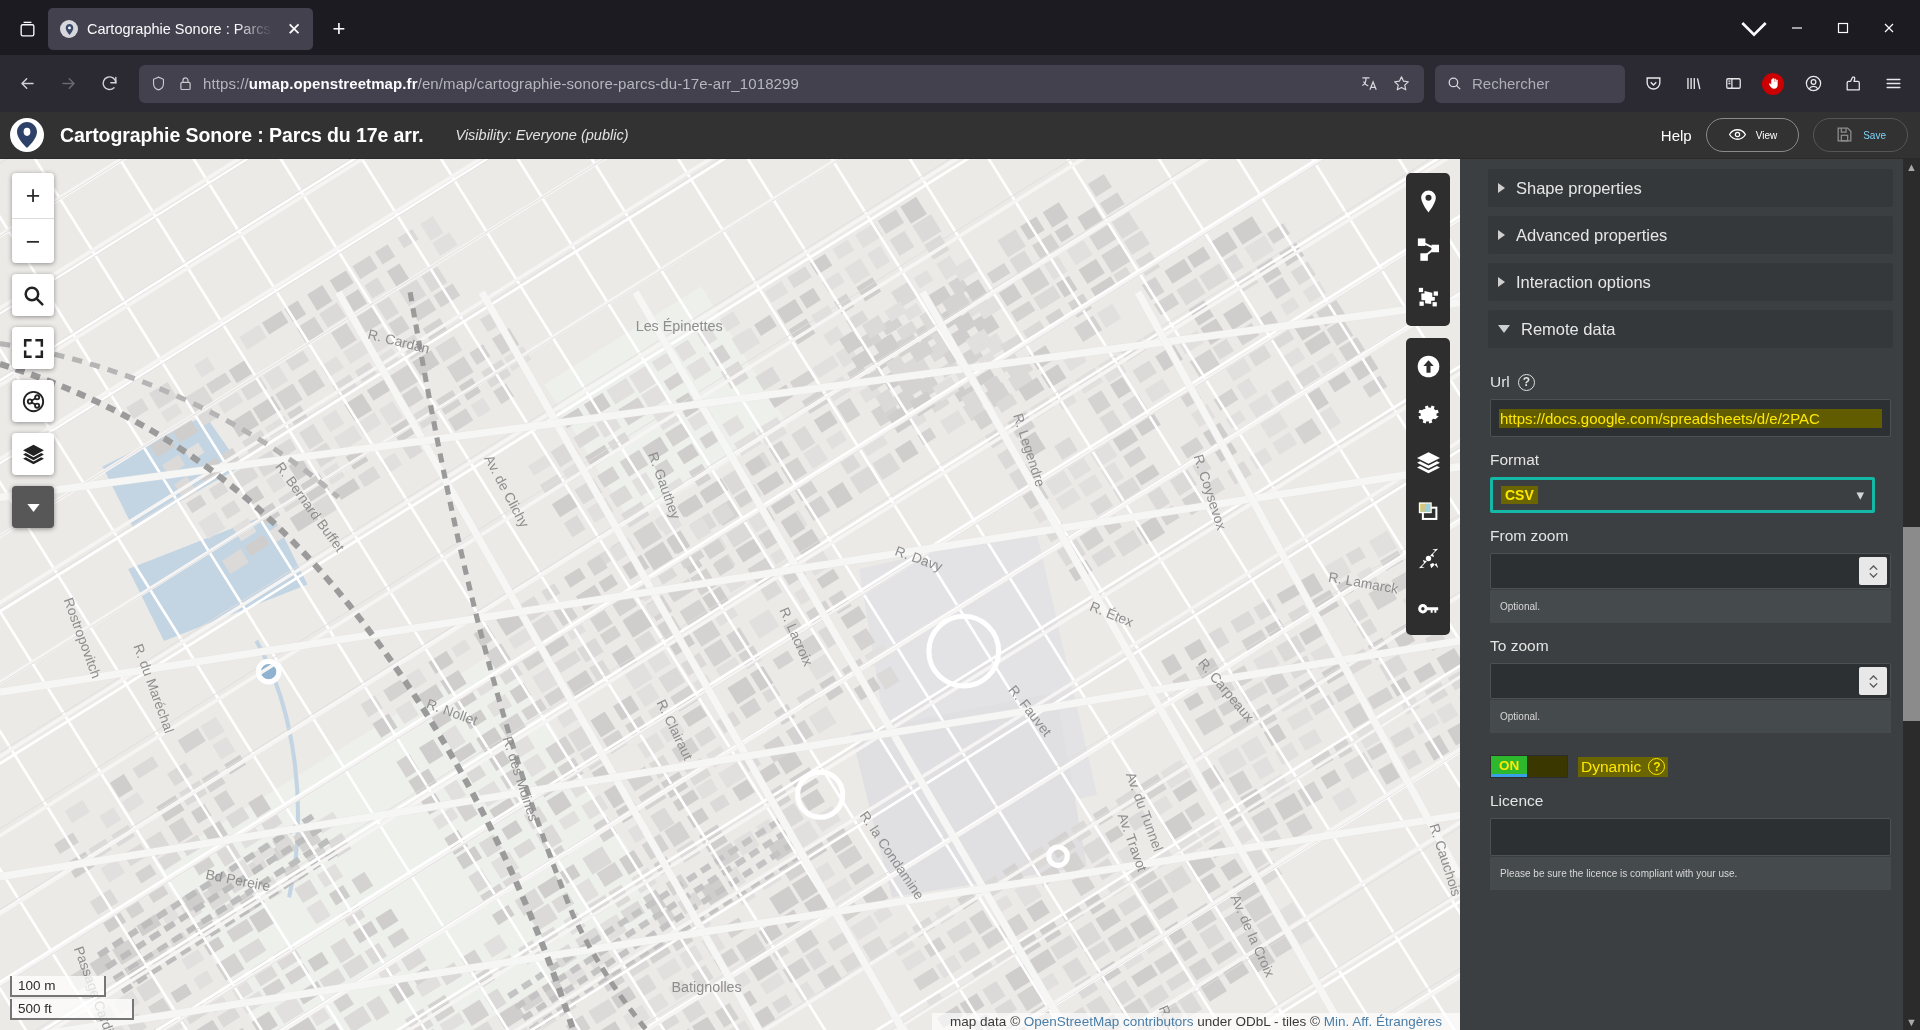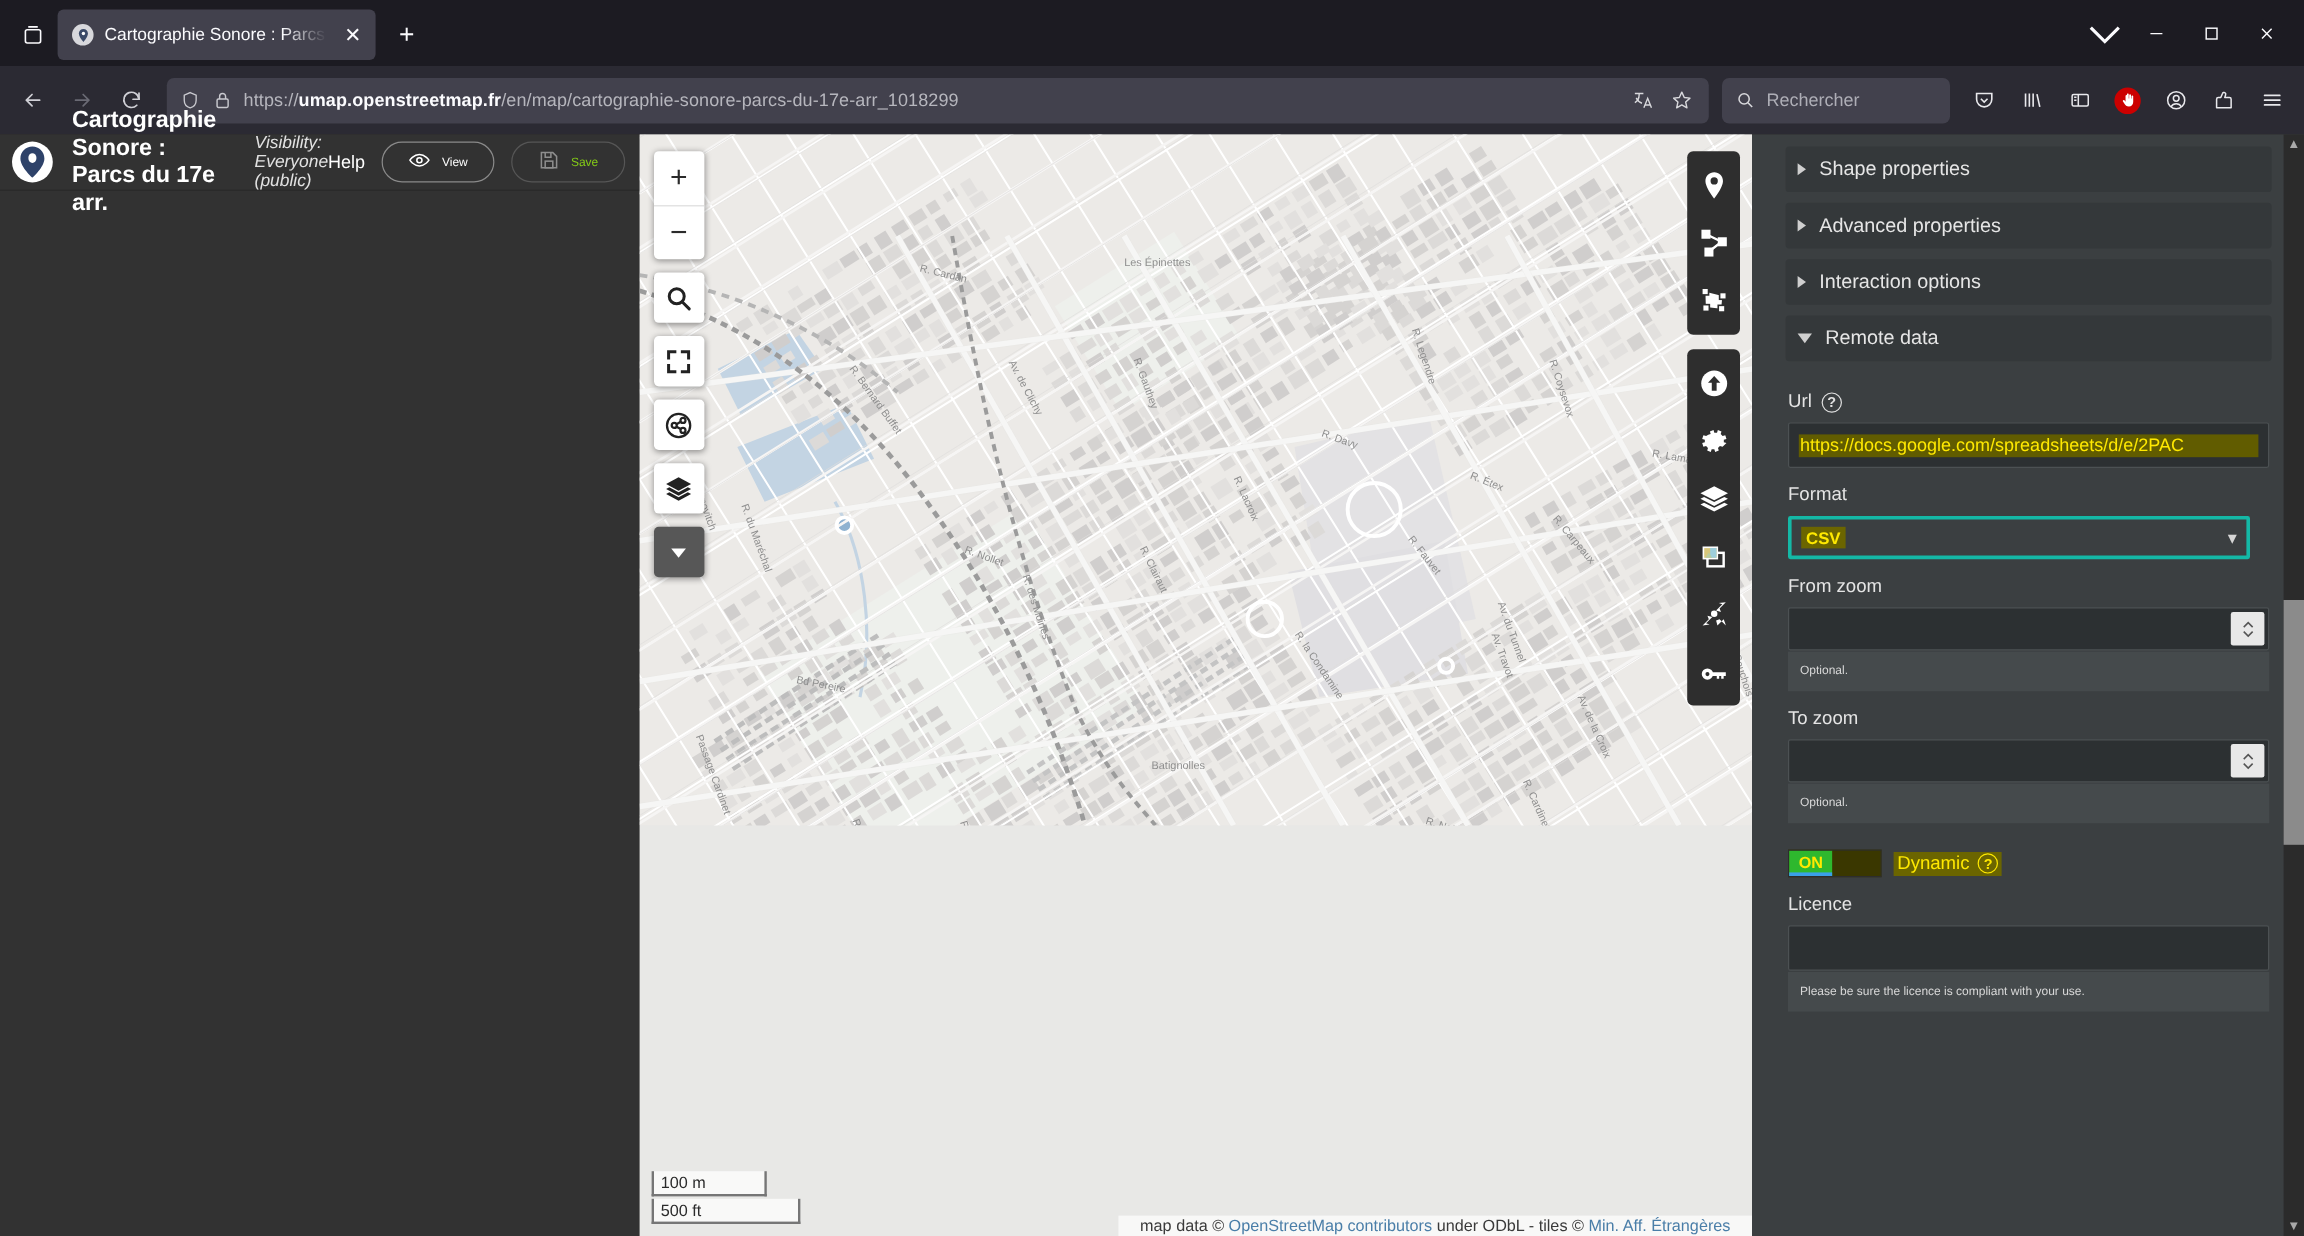--- a/index.html
+++ b/index.html
@@ -89,41 +89,41 @@
   .tb-icons { display:flex; align-items:center; gap: 2px; margin-left: 6px; }
   .tb-btn { width: 38px; height: 38px; display:flex; align-items:center; justify-content:center; border-radius:5px; color:#e8e8ec; }
   .tb-btn svg { width: 19px; height: 19px; }
   .ublock {
     width: 22px; height: 22px; border-radius: 50%; background: #cc0000;
     display:flex; align-items:center; justify-content:center;
   }
   .ublock svg { width: 13px; height: 13px; }
 
   
-  .app { flex: 1 1 auto; display: flex; flex-direction: row; min-height:0; background:#323232; }
+  .app { flex: 1 1 auto; display: flex; flex-direction: column; min-height:0; background:#323232; }
 
   .umap-header {
     height: 47px; background: #323232; display: flex; align-items: center;
     padding: 0 12px 0 10px; flex: 0 0 47px; border-bottom: 1px solid #2a2a2a;
   }
   .umap-logo {
     width: 34px; height: 34px; border-radius: 50%; background: #fff;
     display:flex; align-items:center; justify-content:center; flex:0 0 34px;
     margin-right: 16px;
   }
   .umap-logo svg { width: 30px; height: 30px; }
   .map-title { color: #fff; font-size: 19.5px; font-weight: 700; letter-spacing: -0.1px; }
   .visibility { color: #e2e2e2; font-size: 14.5px; font-style: italic; margin-left: 32px; }
   .hdr-right { margin-left: auto; display:flex; align-items:center; gap: 14px; }
   .help-link { color: #fff; font-size: 15px; }
   .pill {
     height: 34px; border: 1px solid #8a8a8a; border-radius: 17px;
     display:flex; align-items:center; gap: 9px; padding: 0 21px; color:#fff; font-size:10px;
   }
-  .pill.muted { border-color:#565656; color:#84cc16;justify-content:center; }
+  .pill.muted { border-color:#565656; color:#7dd3fc;justify-content:center; }
   .pill svg { width: 19px; height: 19px; }
 
   .workspace { flex: 1 1 auto; display:flex; min-height: 0; }
 
   
   .map-wrap { position: relative; flex: 1 1 auto; overflow: hidden; background:#e8e8e6; }
   .map-canvas { position:absolute; inset: 0; }
 
   
   .lcontrols { position:absolute; left: 12px; top: 14px; display:flex; flex-direction:column; gap: 11px; z-index: 20; }

